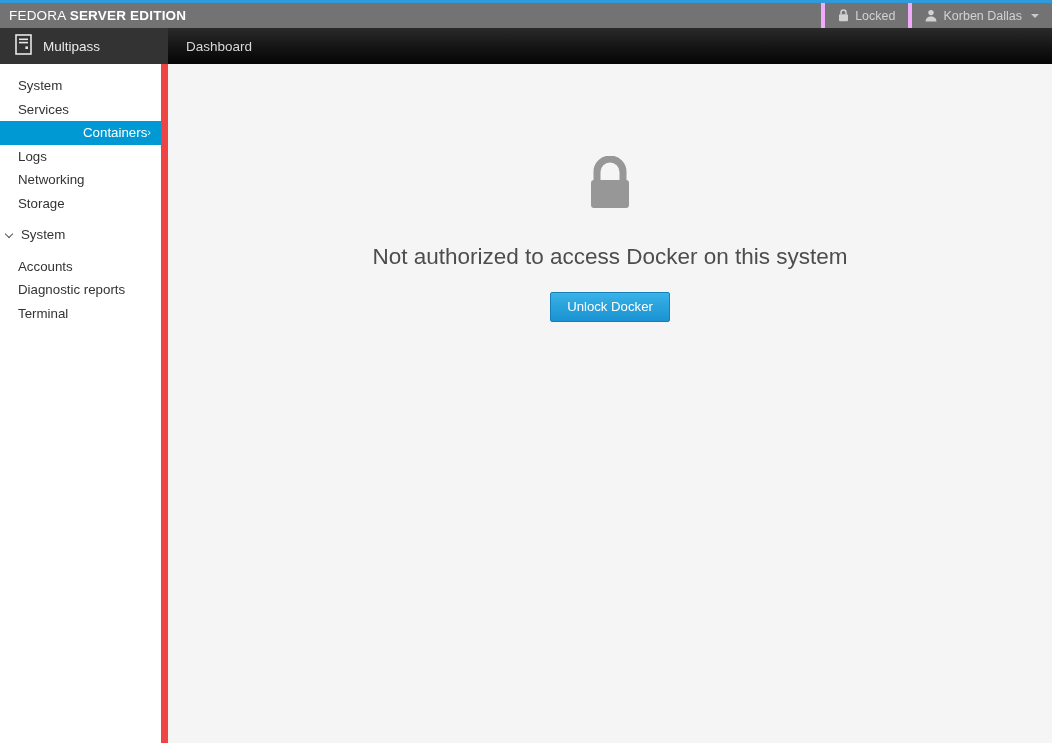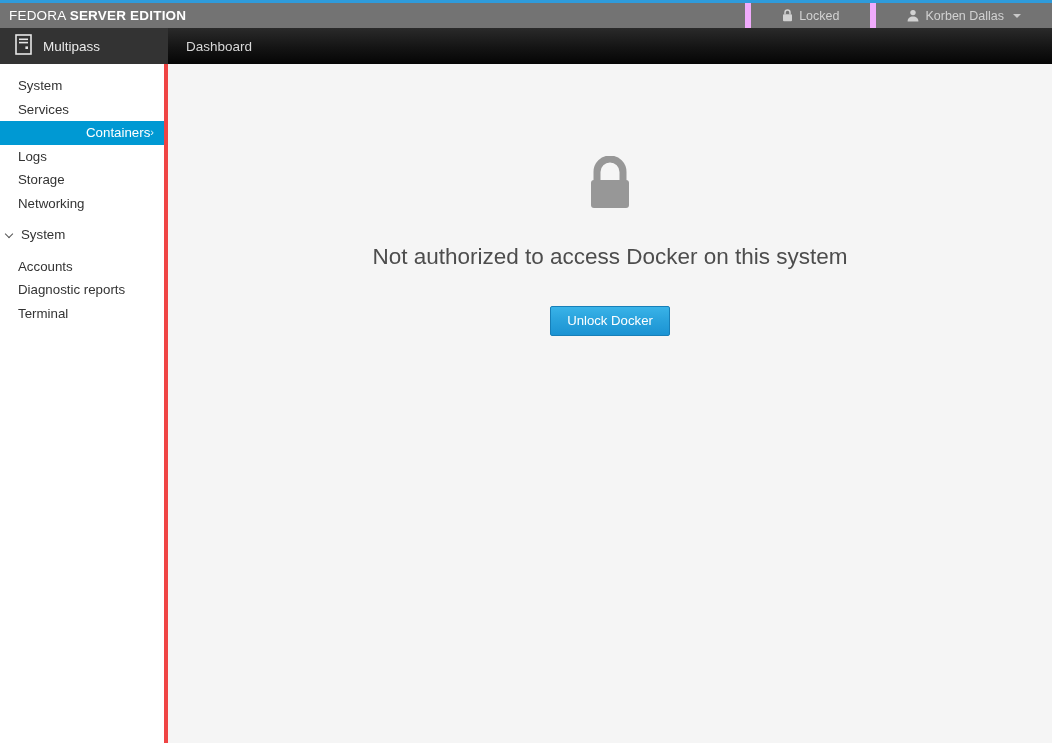--- a/index.html
+++ b/index.html
@@ -41,24 +41,24 @@
   .topbar-right {
     margin-left: auto;
     display: flex;
     align-items: stretch;
     height: 25px;
   }
   .topbar-btn {
     display: flex;
     align-items: center;
     gap: 6px;
-    padding: 0 31px;
+    padding: 0 13px;
     font-size: 12.5px;
     color: #d2d2d2;
-    border-left: 6px solid #f0abfc;
+    border-left: 4px solid #f0abfc;
     white-space: nowrap;
     cursor: pointer;
   }
   .topbar-btn svg { display: block; }
   .caret-down {
     width: 0; height: 0;
     border-left: 4px solid transparent;
     border-right: 4px solid transparent;
     border-top: 4px solid #c9c9c9;
     margin-left: 3px;
@@ -99,21 +99,21 @@
   .body {
     display: flex;
     height: calc(743px - 3px - 25px - 36px);
   }
 
   
   .sidebar {
     width: 168px;
     flex: 0 0 168px;
     background: #ffffff;
-    border-right: 4px solid #ef4444;
+    border-right: 7px solid #ef4444;
     padding-top: 10px;
     overflow: hidden;
   }
   .nav-item {
     height: 23.5px;
     display: flex;
     align-items: center;
     padding-left: 18px;
     padding-right: 10px;
     font-size: 13.3px;
@@ -169,21 +169,21 @@
     flex-direction: column;
     align-items: center;
     padding-top: 92px;
     overflow: hidden;
   }
   .lock-icon { margin-bottom: 28px; }
   .empty-message {
     font-size: 22.5px;
     font-weight: 400;
     color: #4d4d4d;
-    margin-bottom: 36px;
+    margin-bottom: 22px;
   }
   .btn-primary {
     font-family: "Liberation Sans", sans-serif;
     font-size: 13.2px;
     font-weight: 400;
     color: #ffffff;
     padding: 7px 16px 8px 16px;
     border: 1px solid #177fb8;
     border-radius: 2px;
     background: linear-gradient(180deg, #39b3e8 0%, #2aa3dd 45%, #1b93d3 100%);
@@ -258,25 +258,25 @@
     <div class="nav-item active">
       <span class="nav-label">Containers</span>
       <span class="chev-right">›</span>
     </div>
 
     <div class="nav-item">
       <span class="nav-label">Logs</span>
     </div>
 
     <div class="nav-item">
+      <span class="nav-label">Networking</span>
+    </div>
+
+    <div class="nav-item">
       <span class="nav-label">Storage</span>
-    </div>
-
-    <div class="nav-item">
-      <span class="nav-label">Networking</span>
     </div>
 
     <div class="nav-group">
       <span class="chev-down-small"></span>
       <span>System</span>
     </div>
 
     <div class="nav-group-spacer"></div>
 
     <div class="nav-item">

